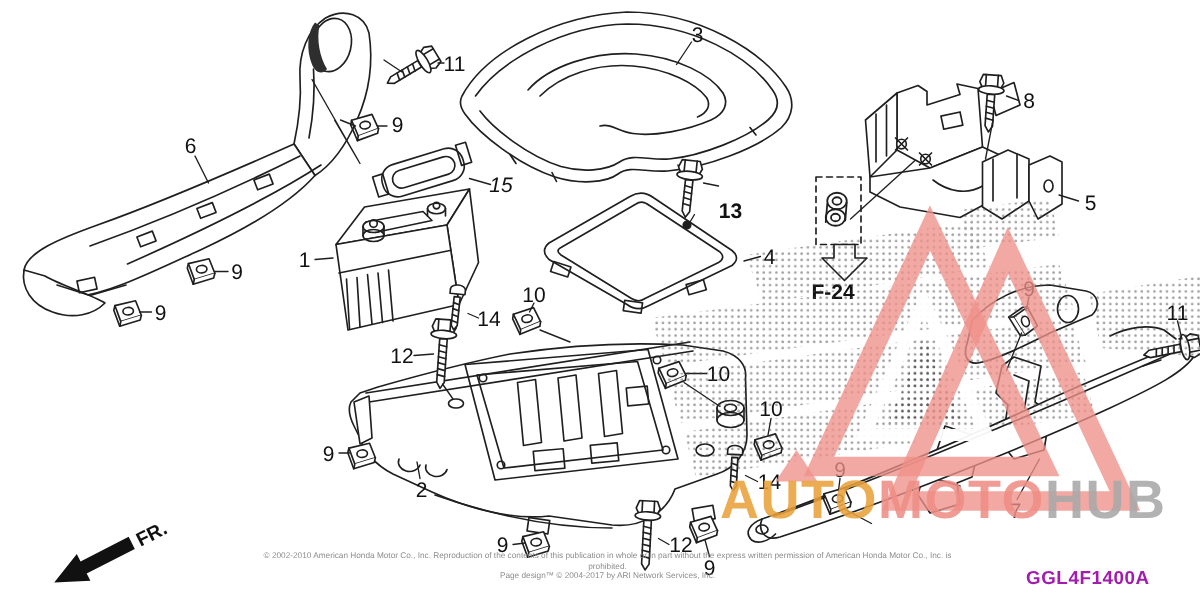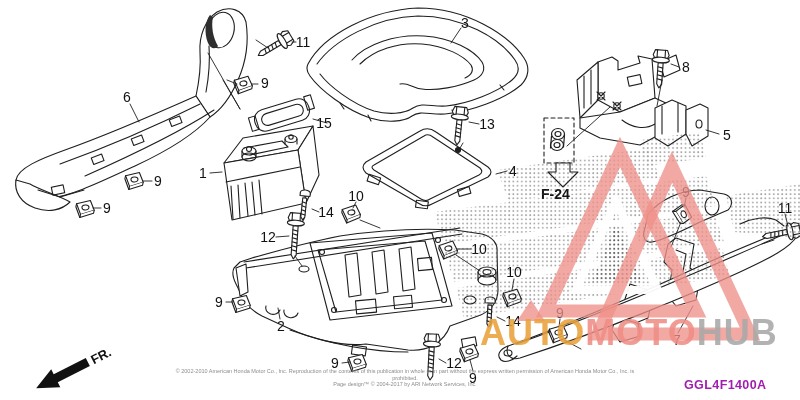--- a/index.html
+++ b/index.html
@@ -242,26 +242,26 @@
       </g>
 
       <text x="541" y="199" font-size="14" font-weight="bold" stroke="none">F-24</text>
     </g>
   </svg>
 
   <div id="callout-layer">
       <div class="callout" style="left: 127px; top: 97px;">6</div>
       <div class="callout" style="left: 303px; top: 42px;">11</div>
       <div class="callout" style="left: 265px; top: 83px;">9</div>
-      <div class="callout" style="left: 324px; top: 123px;">15</div>
+      <div class="callout" style="left: 334px; top: 123px; font-style: italic;">15</div>
       <div class="callout" style="left: 203px; top: 173px;">1</div>
       <div class="callout" style="left: 158px; top: 181px;">9</div>
       <div class="callout" style="left: 107px; top: 208px;">9</div>
       <div class="callout" style="left: 465px; top: 23px;">3</div>
-      <div class="callout" style="left: 487px; top: 124px;">13</div>
+      <div class="callout" style="left: 487px; top: 140px; font-weight: bold;">13</div>
       <div class="callout" style="left: 513px; top: 171px;">4</div>
       <div class="callout" style="left: 686px; top: 67px;">8</div>
       <div class="callout" style="left: 727px; top: 135px;">5</div>
       <div class="callout" style="left: 686px; top: 192px;">9</div>
       <div class="callout" style="left: 785px; top: 208px;">11</div>
       <div class="callout" style="left: 356px; top: 196px;">10</div>
       <div class="callout" style="left: 326px; top: 212px;">14</div>
       <div class="callout" style="left: 268px; top: 237px;">12</div>
       <div class="callout" style="left: 479px; top: 249px;">10</div>
       <div class="callout" style="left: 514px; top: 272px;">10</div>

